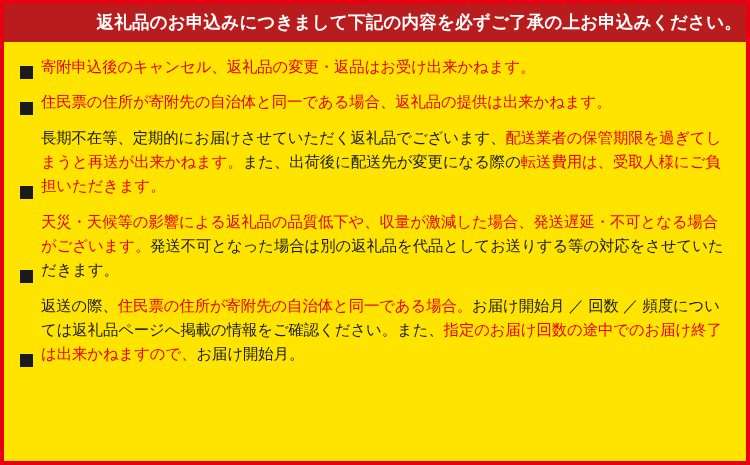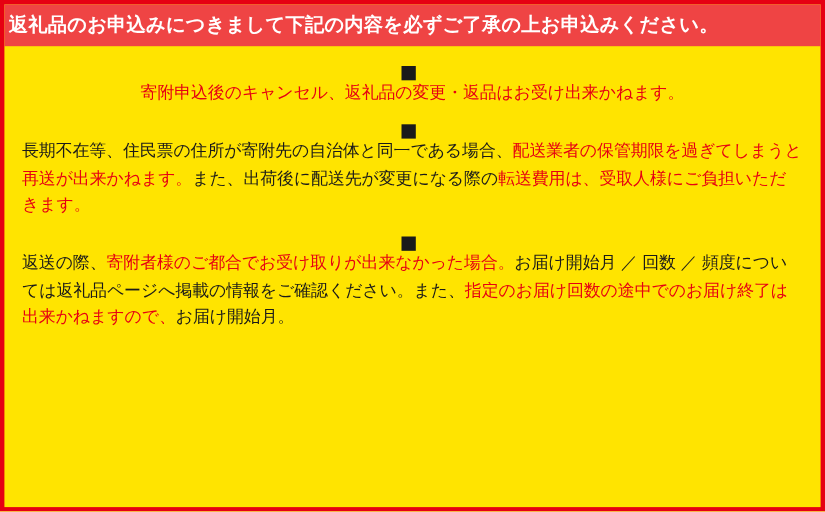--- a/index.html
+++ b/index.html
@@ -16,40 +16,39 @@
   .notice {
     width: 750px;
     height: 465px;
     box-sizing: border-box;
     border: 4px solid #e60012;
     background: #ffe400;
     display: flex;
     flex-direction: column;
   }
   .notice-header {
-    background: #ef4444;
+    background: #b91c1c;
     color: #ffffff;
     font-size: 17.5px;
     font-weight: bold;
-    text-align: left;
+    text-align: right;
     padding: 8px 4px 9px 4px;
     letter-spacing: 0.2px;
     line-height: 1.2;
     flex: 0 0 auto;
   }
   .notice-body {
     flex: 1 1 auto;
     padding: 13px 16px 6px 16px;
     box-sizing: border-box;
   }
   .item {
     display: flex;
-    align-items: center;
+    align-items: flex-end;
     margin-bottom: 11px;
-    flex-direction: column;
   }
   .bullet {
     width: 13px;
     height: 13px;
     background: #1a1a1a;
     flex: 0 0 auto;
     margin-top: 5px;
     margin-right: 8px;
   }
   .item-text {
@@ -68,20 +67,28 @@
 
 <div class="notice">
   <div class="notice-header">返礼品のお申込みにつきまして下記の内容を必ずご了承の上お申込みください。</div>
   <div class="notice-body">
       <div class="item">
         <span class="bullet"></span>
         <div class="item-text"><span class="em">寄附申込後のキャンセル、返礼品の変更・返品はお受け出来かねます。</span></div>
       </div>
       <div class="item">
         <span class="bullet"></span>
-        <div class="item-text"><span>長期不在等、住民票の住所が寄附先の自治体と同一である場合、</span><span class="em">配送業者の保管期限を過ぎてしまうと再送が出来かねます。</span><span>また、出荷後に配送先が変更になる際の</span><span class="em">転送費用は、受取人様にご負担いただきます。</span></div>
+        <div class="item-text"><span class="em">住民票の住所が寄附先の自治体と同一である場合、返礼品の提供は出来かねます。</span></div>
       </div>
       <div class="item">
         <span class="bullet"></span>
-        <div class="item-text"><span>返送の際、</span><span class="em">寄附者様のご都合でお受け取りが出来なかった場合。</span><span>お届け開始月 ／ 回数 ／ 頻度については返礼品ページへ掲載の情報をご確認ください。また、</span><span class="em">指定のお届け回数の途中でのお届け終了は出来かねますので、</span><span>お届け開始月。</span></div>
+        <div class="item-text"><span>長期不在等、定期的にお届けさせていただく返礼品でございます、</span><span class="em">配送業者の保管期限を過ぎてしまうと再送が出来かねます。</span><span>また、出荷後に配送先が変更になる際の</span><span class="em">転送費用は、受取人様にご負担いただきます。</span></div>
+      </div>
+      <div class="item">
+        <span class="bullet"></span>
+        <div class="item-text"><span class="em">天災・天候等の影響による返礼品の品質低下や、収量が激減した場合、発送遅延・不可となる場合がございます。</span><span>発送不可となった場合は別の返礼品を代品としてお送りする等の対応をさせていただきます。</span></div>
+      </div>
+      <div class="item">
+        <span class="bullet"></span>
+        <div class="item-text"><span>返送の際、</span><span class="em">住民票の住所が寄附先の自治体と同一である場合。</span><span>お届け開始月 ／ 回数 ／ 頻度については返礼品ページへ掲載の情報をご確認ください。また、</span><span class="em">指定のお届け回数の途中でのお届け終了は出来かねますので、</span><span>お届け開始月。</span></div>
       </div>
     </div>
 </div>
 
 </body></html>

